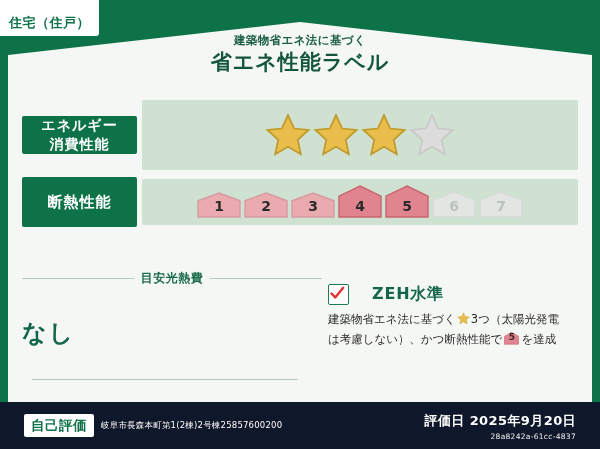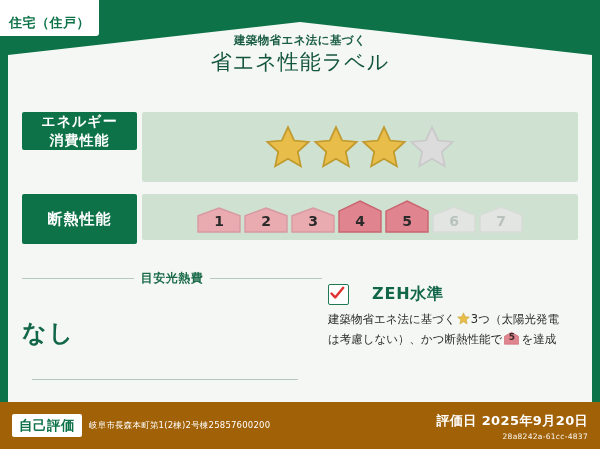--- a/index.html
+++ b/index.html
@@ -26,32 +26,32 @@
     position:absolute;left:8px;right:8px;top:22px;height:72px;
     background:#f4f7f4;
     clip-path:polygon(50% 0%, 100% 46%, 100% 100%, 0% 100%, 0% 46%);
   }
   .roof-sub{
     position:absolute;left:0;right:0;top:33px;text-align:center;
     font-size:11.5px;font-weight:bold;color:#1b5e43;letter-spacing:.4px;
   }
   .roof-title{
     position:absolute;left:0;right:0;top:48px;text-align:center;
-    font-size:21px;font-weight:normal;color:#14563c;letter-spacing:1px;
+    font-size:21px;font-weight:bold;color:#14563c;letter-spacing:1px;
   }
 
   
   .panel{
     position:absolute;left:8px;right:8px;top:92px;bottom:47px;
     background:#f4f7f4;
   }
 
   
   .rows{position:absolute;left:14px;right:14px;top:8px;}
-  .perf-row{display:flex;align-items:flex-start;margin-bottom:7px;margin-top:12px;}
+  .perf-row{display:flex;align-items:center;margin-bottom:7px;}
   .row-head{
     width:115px;background:#0d7247;color:#fff;
     display:flex;flex-direction:column;align-items:center;justify-content:center;
     font-weight:bold;font-size:14px;line-height:1.35;letter-spacing:1px;
     border-radius:2px;
   }
   .row-head.single{font-size:15px;}
   .row-body{
     flex:1;background:#cfe2d2;margin-left:5px;border-radius:2px;
     display:flex;align-items:center;justify-content:center;
@@ -106,22 +106,22 @@
     width:15px;height:15px;position:relative;
   }
   .inline-badge span{
     position:absolute;inset:0;display:flex;align-items:center;justify-content:center;
     font-size:9px;font-weight:bold;color:#3a2a2a;
   }
 
   
   .footer{
     position:absolute;left:0;right:0;bottom:0;height:47px;
-    background:#a16207;display:flex;align-items:center;
-    padding:0 12px;box-sizing:border-box;
+    background:#0f172a;display:flex;align-items:center;
+    padding:0 24px;box-sizing:border-box;
   }
   .self-badge{
     background:#fff;color:#0d7247;font-weight:bold;font-size:13.5px;
     padding:3px 7px;border-radius:2px;letter-spacing:.5px;line-height:1.2;
   }
   .addr{color:#fff;font-size:8.5px;margin-left:7px;letter-spacing:.2px;}
   .foot-right{margin-left:auto;text-align:right;color:#fff;}
   .eval-date{font-size:13px;font-weight:bold;letter-spacing:.4px;}
   .eval-id{font-size:7.5px;margin-top:2px;letter-spacing:.3px;opacity:.95;}
 </style>

